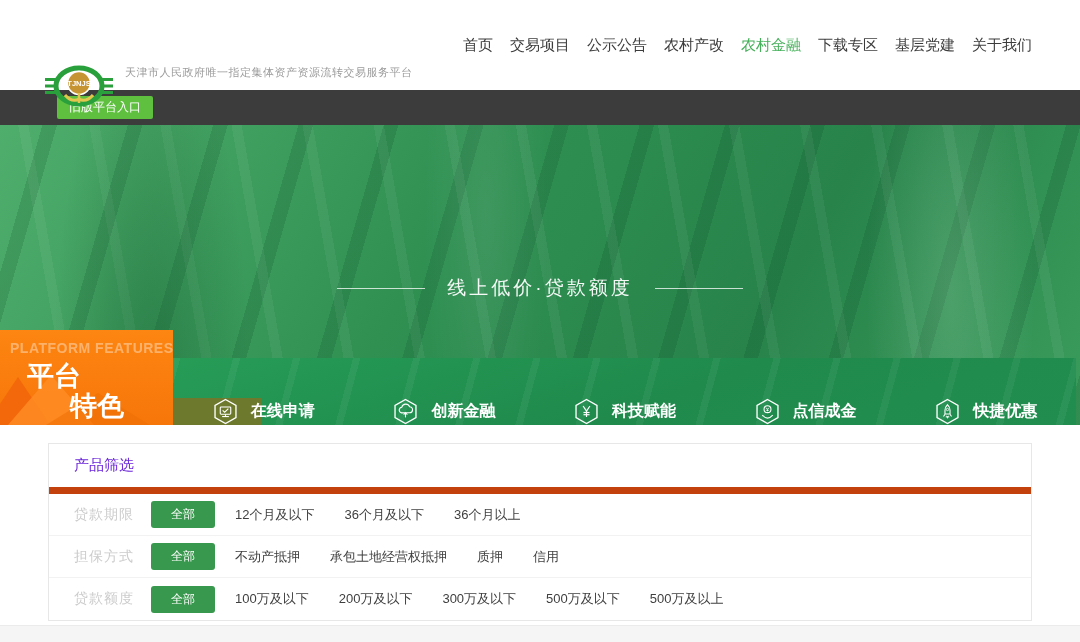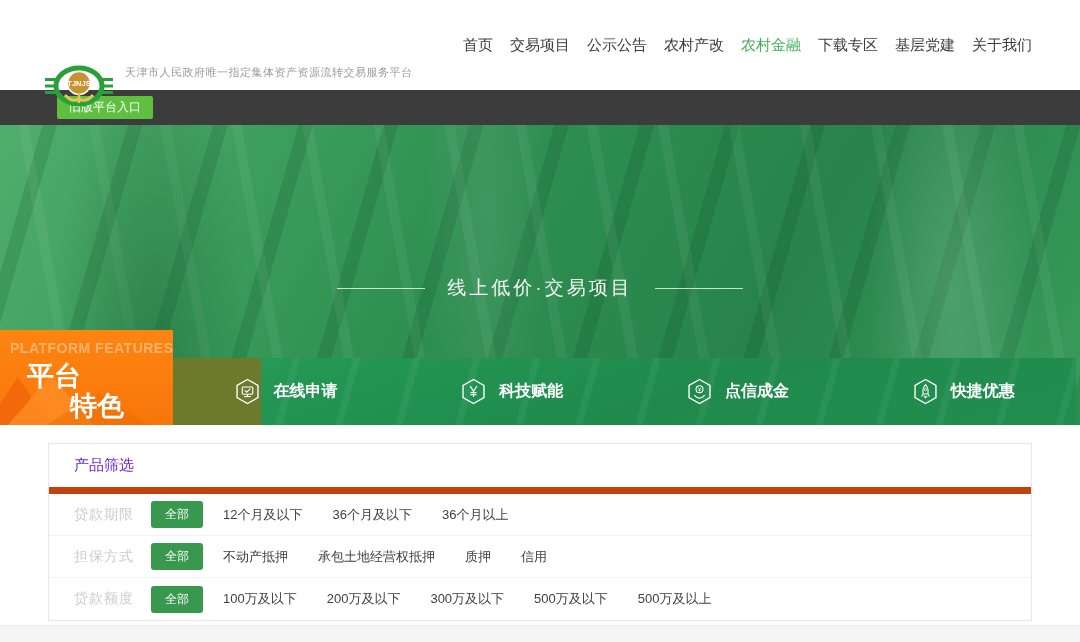--- a/index.html
+++ b/index.html
@@ -50,38 +50,38 @@
   .fb-line2 { position:absolute; left:70px; top:58px; font-size:27px; font-weight:bold; color:#fff; z-index:2; }
   .tri { position:absolute; bottom:0; clip-path:polygon(50% 0, 0 100%, 100% 100%); z-index:1; }
   .tri1 { left:-14px; width:64px; height:48px; background:#f1660a; opacity:.9; }
   .tri2 { left:8px;  width:86px; height:50px; background:#ff8d26; opacity:.8; }
   .tri3 { left:46px; width:104px; height:32px; background:#ef6f05; opacity:.6; }
 
   
   .tabbar { position:absolute; left:173px; right:4px; top:233px; height:67px; display:flex; z-index:2;
     background:
       repeating-linear-gradient(105deg, rgba(255,255,255,.05) 0 7px, transparent 7px 58px),
-      linear-gradient(160deg, #269c57 0%, #1f8a4c 55%, #218e4f 100%); }
+      linear-gradient(160deg, #269c57 0%, #1f8a4c 55%, #218e4f 100%); align-items: flex-end; }
   .tab { position:relative; flex:1; display:flex; align-items:center; justify-content:center;
     gap:12px; color:#fff; font-size:16px; font-weight:600; cursor:pointer; }
   .tab.active::before { content:""; position:absolute; left:0; top:0; width:88px; height:100%;
     background:#6d7a2e; }
   .tab > * { position:relative; z-index:1; }
   .hexicon { width:27px; height:27px; display:block; }
 
   
   .content { position:relative; background:#fff; }
   .filter-card { margin:18px 48px 0; border:1px solid #e7e7e7; background:#fff; }
   .filter-head { padding:12px 25px; font-size:15px; color:#6d28d9; font-weight:500;
     border-bottom:7px solid #c2410c; }
   .filter-row { display:flex; align-items:center; height:42px; padding-left:25px;
     border-bottom:1px solid #f2f2f2; }
   .filter-row:last-child { border-bottom:none; }
   .flabel { font-size:14px; color:#cccccc; letter-spacing:1px; width:62px; }
-  .chip { margin-left:15px; background:#38984d; color:#fff; font-size:12px; padding:5px 14px;
+  .chip { margin-left:15px; background:#38984d; color:#fff; font-size:12px; padding:5px 20px;
     border:none; border-radius:3px; cursor:pointer; font-family:Liberation Serif, serif; }
   .opts { display:flex; gap:30px; margin-left:20px; }
   .opt { font-size:13px; color:#3f3f3f; cursor:pointer; text-decoration:none; white-space:nowrap;text-align:center; }
 
   
   .footer-strip { position:absolute; left:0; right:0; bottom:0; height:17px;
     background:#f5f5f5; border-top:1px solid #ebebeb; }
 </style>
 </head>
 <body>
@@ -170,21 +170,21 @@
       </nav>
   </header>
 
   <div class="dark-bar">
     <button class="old-btn">旧版平台入口</button>
   </div>
 
   <section class="hero">
     <div class="hero-sub">
       <span class="hero-line"></span>
-      <span class="hero-sub-text">线上低价·交易项目</span>
+      <span class="hero-sub-text">线上低价·贷款额度</span>
       <span class="hero-line"></span>
     </div>
 
     <div class="feature-box">
       <div class="eyebrow">PLATFORM FEATURES</div>
       <div class="fb-line1">平台</div>
       <div class="fb-line2">特色</div>
       <div class="tri tri1"></div>
       <div class="tri tri2"></div>
       <div class="tri tri3"></div>
@@ -192,20 +192,26 @@
 
     <div class="tabbar">
 
         <div class="tab active">
           <svg class="hexicon">
             <use href="#online-apply-icon"></use>
           </svg>
           <span>在线申请</span>
         </div>
 
+        <div class="tab">
+          <svg class="hexicon">
+            <use href="#innovative-finance-icon"></use>
+          </svg>
+          <span>创新金融</span>
+        </div>
 
         <div class="tab">
           <svg class="hexicon">
             <use href="#tech-enable-icon"></use>
           </svg>
           <span>科技赋能</span>
         </div>
 
         <div class="tab">
           <svg class="hexicon">

